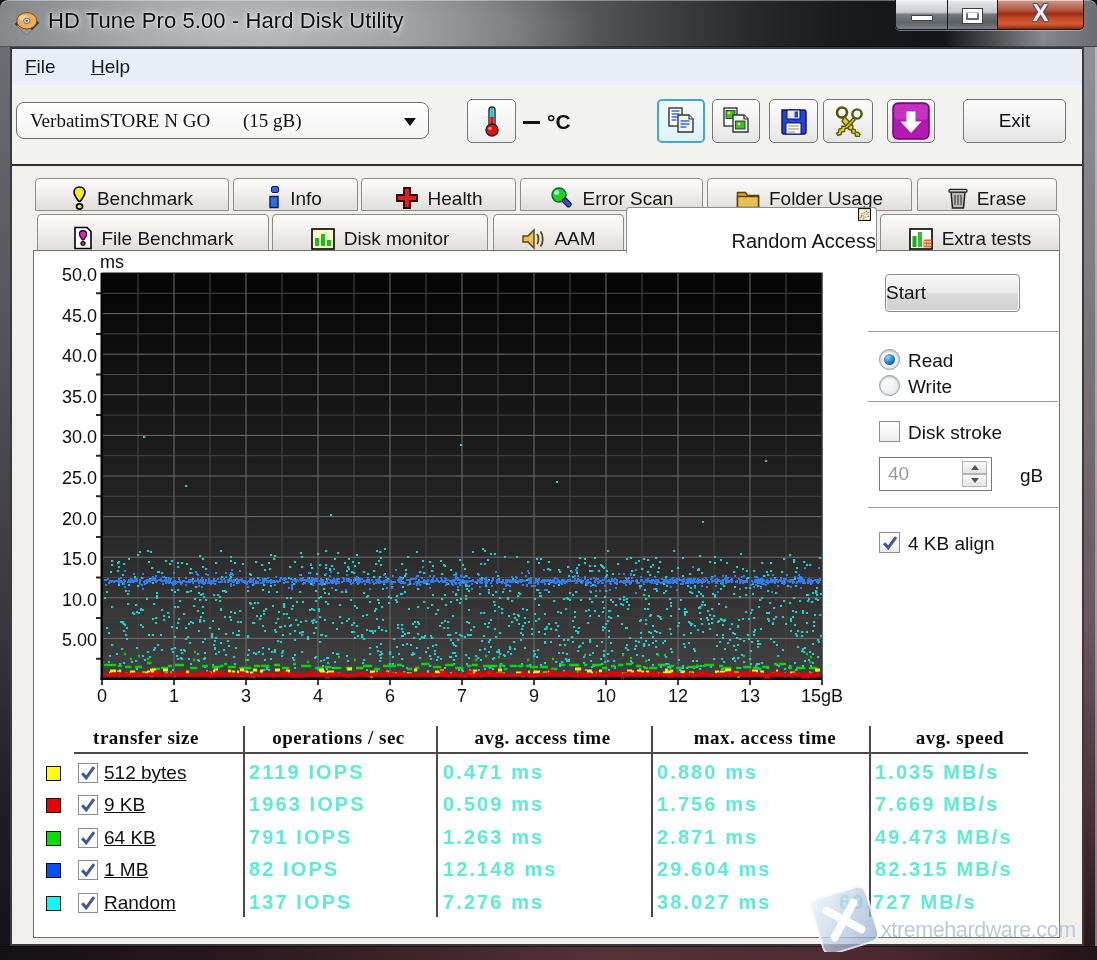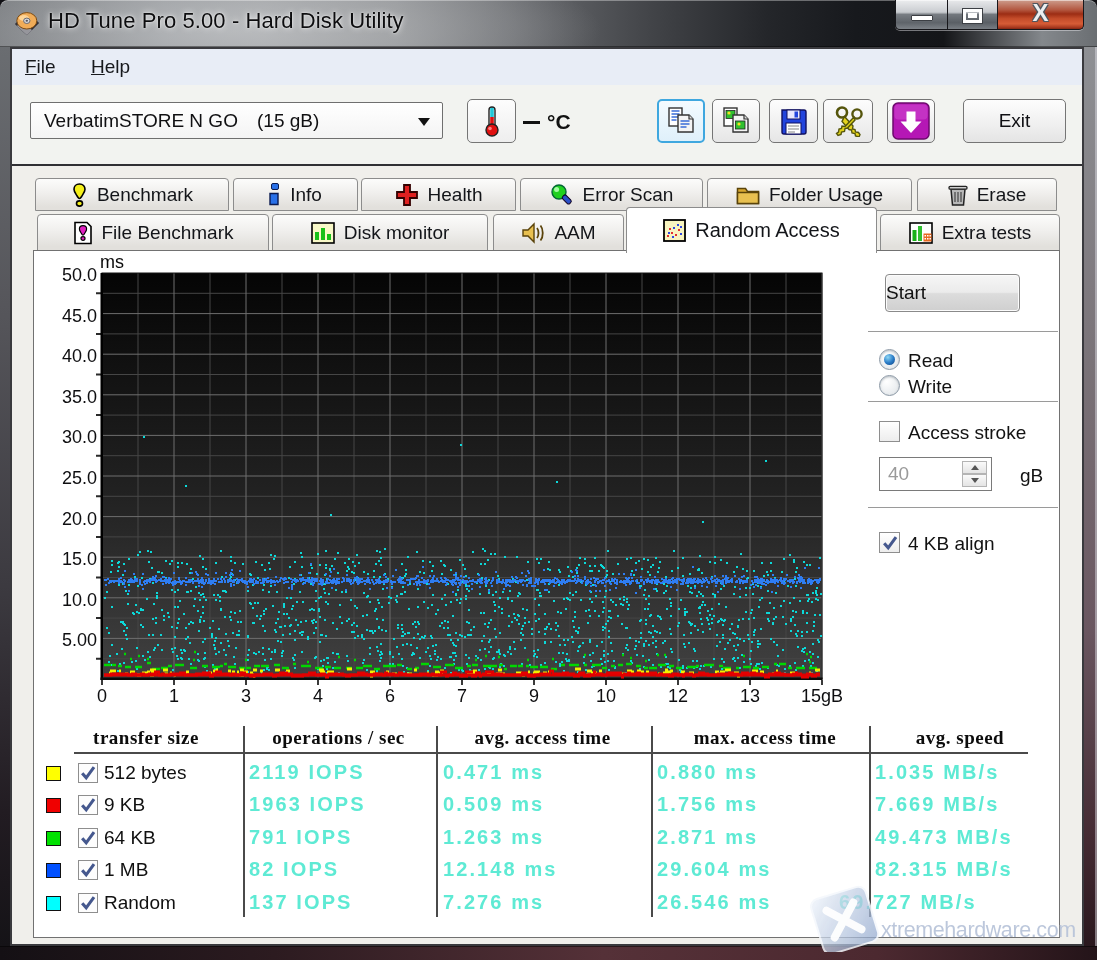--- a/index.html
+++ b/index.html
@@ -32,42 +32,42 @@
 #titleicon { left:13px; top:10px; }
 #titletext { left:48px; top:8px; font-size:22px; letter-spacing:0.1px; color:#0d0d0f; text-shadow:0 0 6px rgba(255,255,255,0.9),0 0 2px rgba(255,255,255,0.8); white-space:nowrap; }
 
 
 #client { left:10px; top:47px; width:1074px; height:899px; background:#f0efeb; border:2px solid #3a3a3e; }
 #menubar { left:12px; top:49px; width:1070px; height:36px; background:#e8edf6; }
 .menuitem { position:absolute; font-size:19px; color:#17191c; z-index:3; }
 #toolbar { left:12px; top:85px; width:1070px; height:79px; background:#f2f3f0; }
 #toolline { left:12px; top:164px; width:1070px; height:2px; background:#303034; }
 
-#combo { left:30px; top:102px; width:413px; height:37px; background:linear-gradient(#fff,#f4f4f4); border:1px solid #6f6f6f; border-radius:2px; }
+#combo { left:16px; top:102px; width:413px; height:37px; background:linear-gradient(#fff,#f4f4f4); border:1px solid #6f6f6f; border-radius:8px;font-family:Liberation Serif, serif; }
 #combo .txt { position:absolute; left:13px; top:7px; font-size:19px; color:#101012; }
 #combo .arr { position:absolute; right:12px; top:15px; width:0; height:0; border-left:6px solid transparent; border-right:6px solid transparent; border-top:8px solid #111; }
 
 .tbtn { top:99px; height:44px; border:1px solid #757575; border-radius:5px; background:linear-gradient(#fdfdfd,#efefef 60%,#e6e6e6); display:flex; align-items:center; justify-content:center; }
 #b-copy { left:657px; width:48px; border:2px solid #3fa7df; background:linear-gradient(#f4fbff,#dff0fa); }
 #b-copyi { left:712px; width:48px; }
 #b-save { left:769px; width:49px; }
 #b-keys { left:823px; width:50px; }
 #b-down { left:887px; width:48px; }
 #b-exit { left:963px; top:99px; width:103px; height:44px; border:1px solid #757575; border-radius:5px; background:linear-gradient(#fdfdfd,#efefef 60%,#e4e4e4); text-align:center; font-size:19px; color:#101014; line-height:42px; }
 #therm { left:467px; top:99px; width:49px; height:44px; border:1px solid #757575; border-radius:5px; background:linear-gradient(#fdfdfd,#eee); display:flex; align-items:center; justify-content:center; }
 #dashC { left:523px; top:121px; width:17px; height:3px; background:#111; }
 #degC { left:547px; top:110px; font-size:21px; font-weight:bold; color:#111; }
 
 
-.tab { position:absolute; display:flex; align-items:center; justify-content:center; gap:9px;
+.tab { position:absolute; display:flex; align-items:flex-end; justify-content:center; gap:9px;
  background:linear-gradient(#fcfcfb,#f0efed 45%,#e2e0dc 90%); border:1px solid #8c8c8c; border-radius:4px 4px 0 0;
  font-size:19px; color:#131519; }
 .tab.r1 { top:178px; height:33px; }
 .tab.r2 { top:214px; height:37px; }
-.tab.sel { top:207px; height:46px; background:#fff; border-bottom:none; z-index:5; font-size:20px; }
+.tab.sel { top:207px; height:46px; background:#fff; border-bottom:none; z-index:5; font-size:20px;flex-direction:column; }
 
 #panel { left:33px; top:250px; width:1027px; height:688px; background:#fff; border:1px solid #717171; z-index:1; }
 
 
 #mslab { left:100px; top:252px; font-size:18px; color:#0a0a0a; z-index:2; }
 .ylab { position:absolute; width:64px; left:33px; text-align:right; font-size:18px; color:#0e0e10; z-index:2; }
 #plotwrap { left:94px; top:265px; z-index:2; }
 .xlab { position:absolute; top:686px; width:60px; text-align:center; font-size:18px; color:#0e0e10; z-index:2; }
 
 
@@ -86,21 +86,21 @@
 #spin .tri-u { width:0; height:0; border-left:4px solid transparent; border-right:4px solid transparent; border-bottom:5px solid #555; }
 #spin .tri-d { width:0; height:0; border-left:4px solid transparent; border-right:4px solid transparent; border-top:5px solid #555; }
 
 
 #thead { position:absolute; top:727px; font-weight:bold; font-size:19px; letter-spacing:0.5px; color:#0c0c0c; z-index:2; }
 .thc { position:absolute; top:0; text-align:center;font-family:Liberation Serif, serif; }
 #tunder { left:74px; top:752px; width:954px; height:2px; background:#4a4a4a; z-index:2; }
 .vline { position:absolute; top:726px; width:2px; height:191px; background:#4a4a4a; z-index:2; }
 .sq { position:absolute; left:46px; width:15px; height:15px; border:1px solid #111; z-index:2; }
 .cb { position:absolute; left:78px; width:20px; height:20px; border:1px solid #8e8e8e; background:#fdfdfd; z-index:2; display:flex; align-items:center; justify-content:center; }
-.tl { position:absolute; left:104px; font-size:19px; color:#101010; z-index:2; }
+.tl { position:absolute; left:104px; font-size:19px; color:#101010; z-index:2;text-decoration:underline; }
 .tv { position:absolute; font-weight:bold; font-size:20px; letter-spacing:2.1px; color:#5eead4; z-index:2; }
 
 
 #wm { position:absolute; left:798px; top:882px; width:280px; height:70px; z-index:6; }
 </style></head>
 <body>
 <div id="stage">
 <div id="titlebar" class="abs"></div>
 <div id="frame-l" class="abs"></div>
     <div id="frame-r" class="abs"></div>
@@ -356,21 +356,21 @@
     <div class="xlab" style="left:792px">15gB</div>
 
 <div id="startbtn" class="abs">Start</div>
 <div class="sep" style="top:331px"></div>
 <div class="radio on" style="top:349px"></div>
     <div class="ctl-label" style="left:908px;top:350px">Read</div>
 <div class="radio" style="top:375px"></div>
     <div class="ctl-label" style="left:908px;top:376px">Write</div>
 <div class="sep" style="top:401px"></div>
 <div class="chk" style="top:421px"></div>
-    <div class="ctl-label" style="left:908px;top:422px">Access stroke</div>
+    <div class="ctl-label" style="left:908px;top:422px">Disk stroke</div>
 <div id="spin" class="abs">
       <span class="num">40</span>
       <div class="btns">
         <div class="sb up">
           <div class="tri-u"></div>
         </div>
         <div class="sb dn">
           <div class="tri-d"></div>
         </div>
       </div>
@@ -442,21 +442,21 @@
     <div class="tv" style="top:858.1999999999999px;left:875px;width:160px">82.315 MB/s</div>
     <div class="sq" style="top:895.5999999999999px;background:#00ffff"></div>
     <div class="cb" style="top:892.5999999999999px">
       <svg width="16" height="16" viewBox="0 0 16 16">
         <path d="M2.2 8.2l4 4.6L14 2.2" fill="none" stroke="#45588e" stroke-width="3.1"></path>
       </svg>
     </div>
     <div class="tl" style="top:891.5999999999999px">Random</div>
     <div class="tv" style="top:890.5999999999999px;left:249px;width:170px">137 IOPS</div>
     <div class="tv" style="top:890.5999999999999px;left:443px;width:200px">7.276 ms</div>
-    <div class="tv" style="top:890.5999999999999px;left:657px;width:189px">26.546 ms</div>
+    <div class="tv" style="top:890.5999999999999px;left:657px;width:189px">38.027 ms</div>
     <div class="tv" style="top:890.5999999999999px;left:839px;width:160px">69.727 MB/s</div>
 
 <div id="wm"><svg width="280" height="70" viewBox="0 0 280 70">
 <defs>
           <linearGradient id="wmg" x1="0" y1="0" x2="1" y2="1">
 <stop offset="0" stop-color="#eef3fa" stop-opacity="0.9"></stop>
             <stop offset="1" stop-color="#8fa6cc" stop-opacity="0.85"></stop>
           </linearGradient>
         </defs>
 <g transform="rotate(-17 46 38)">

